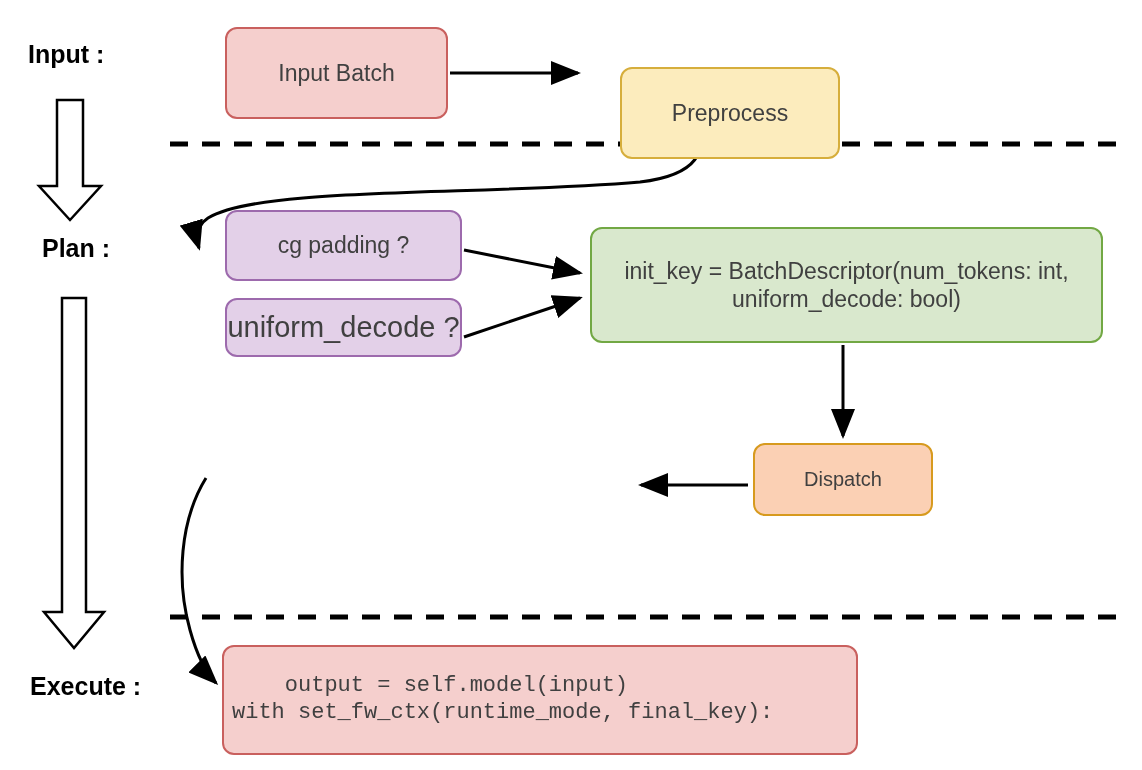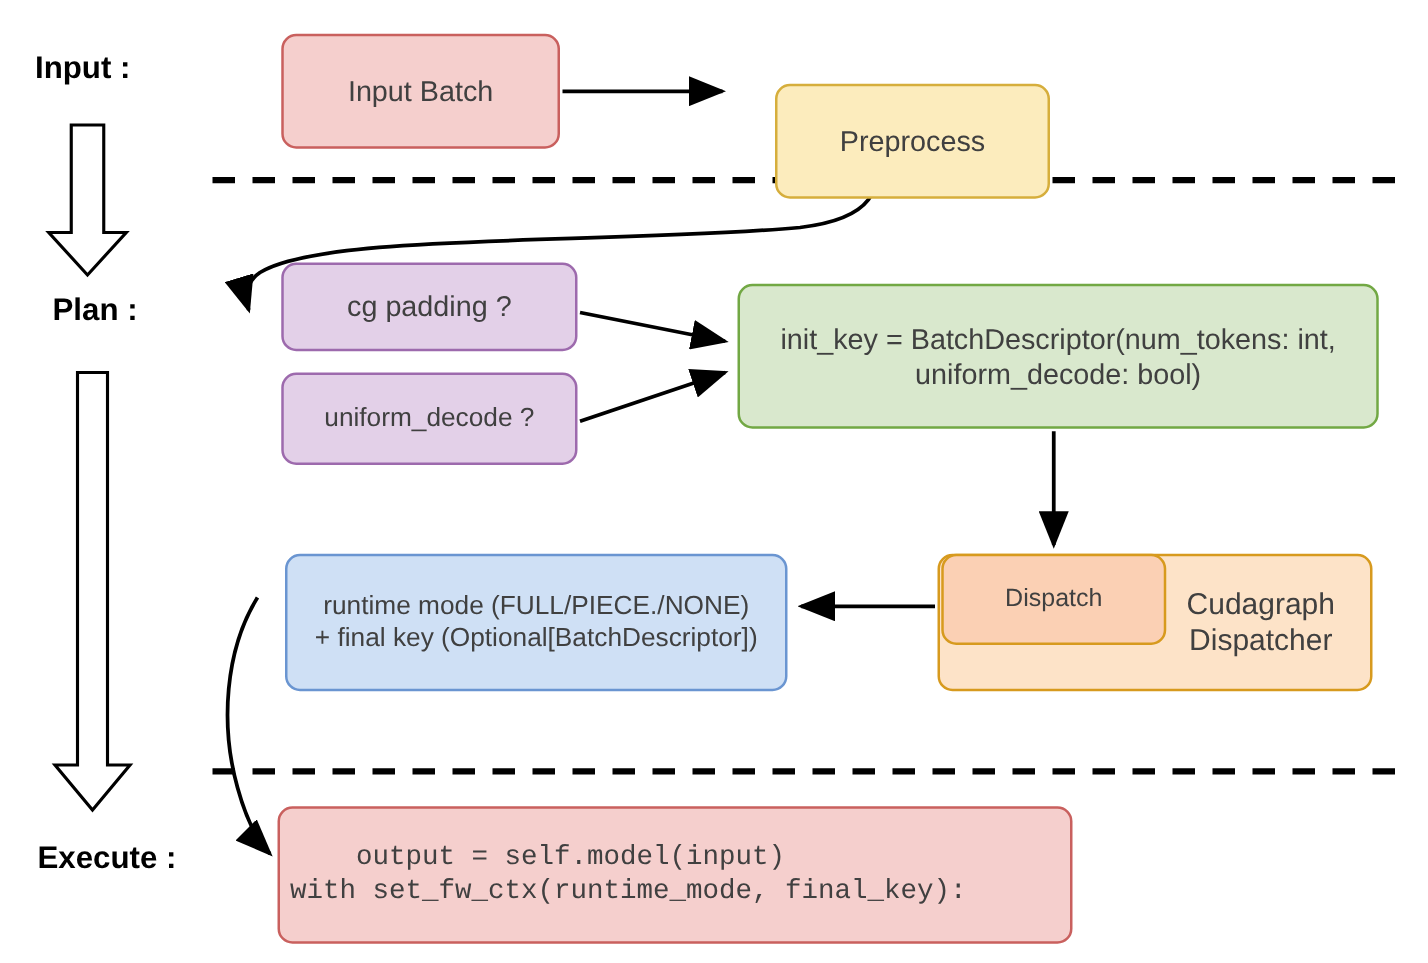--- a/index.html
+++ b/index.html
@@ -60,23 +60,23 @@
     font-size: 23px;
     margin-top: 40px;
   }
   .n-cg-padding {
     left: 225px; top: 210px; width: 237px; height: 71px;
     background: #e3d0e8; border-color: #9d6aad;
     font-size: 23px;
     align-items: center;
   }
   .n-uniform-decode {
-    left: 225px; top: 298px; width: 237px; height: 74px;
+    left: 225px; top: 298px; width: 237px; height: 59px;
     background: #e3d0e8; border-color: #9d6aad;
-    font-size: 21px;
+    font-size: 29px;
   }
   .n-init-key {
     left: 590px; top: 227px; width: 513px; height: 116px;
     background: #d9e8cd; border-color: #72a844;
     font-size: 23px;
     padding: 16px 10px;
   }
   .n-runtime-mode {
     left: 228px; top: 443px; width: 402px; height: 110px;
     background: #cfe0f5; border-color: #6a95d1;
@@ -167,33 +167,21 @@
     <span>uniform_decode ?</span>
   </div>
 
   <div class="node n-init-key">
     <span>
       <span class="two-line">init_key = BatchDescriptor(num_tokens: int,</span>
       <span class="two-line">uniform_decode: bool)</span>
     </span>
   </div>
 
-  <div class="node n-runtime-mode">
-    <span>
-      <span class="two-line">runtime mode (FULL/PIECE./NONE)</span>
-      <span class="two-line">+ final key (Optional[BatchDescriptor])</span>
-    </span>
-  </div>
 
-  <div class="node n-cudagraph-dispatcher">
-    <span>
-      <span class="two-line">Cudagraph</span>
-      <span class="two-line">Dispatcher</span>
-    </span>
-  </div>
 
   <div class="node n-dispatch">
     <span>Dispatch</span>
   </div>
 
   <div class="node n-code-block">
     <span><span class="two-line">    output = self.model(input)</span><span class="two-line">with set_fw_ctx(runtime_mode, final_key):</span></span>
   </div>
 
 </div>

